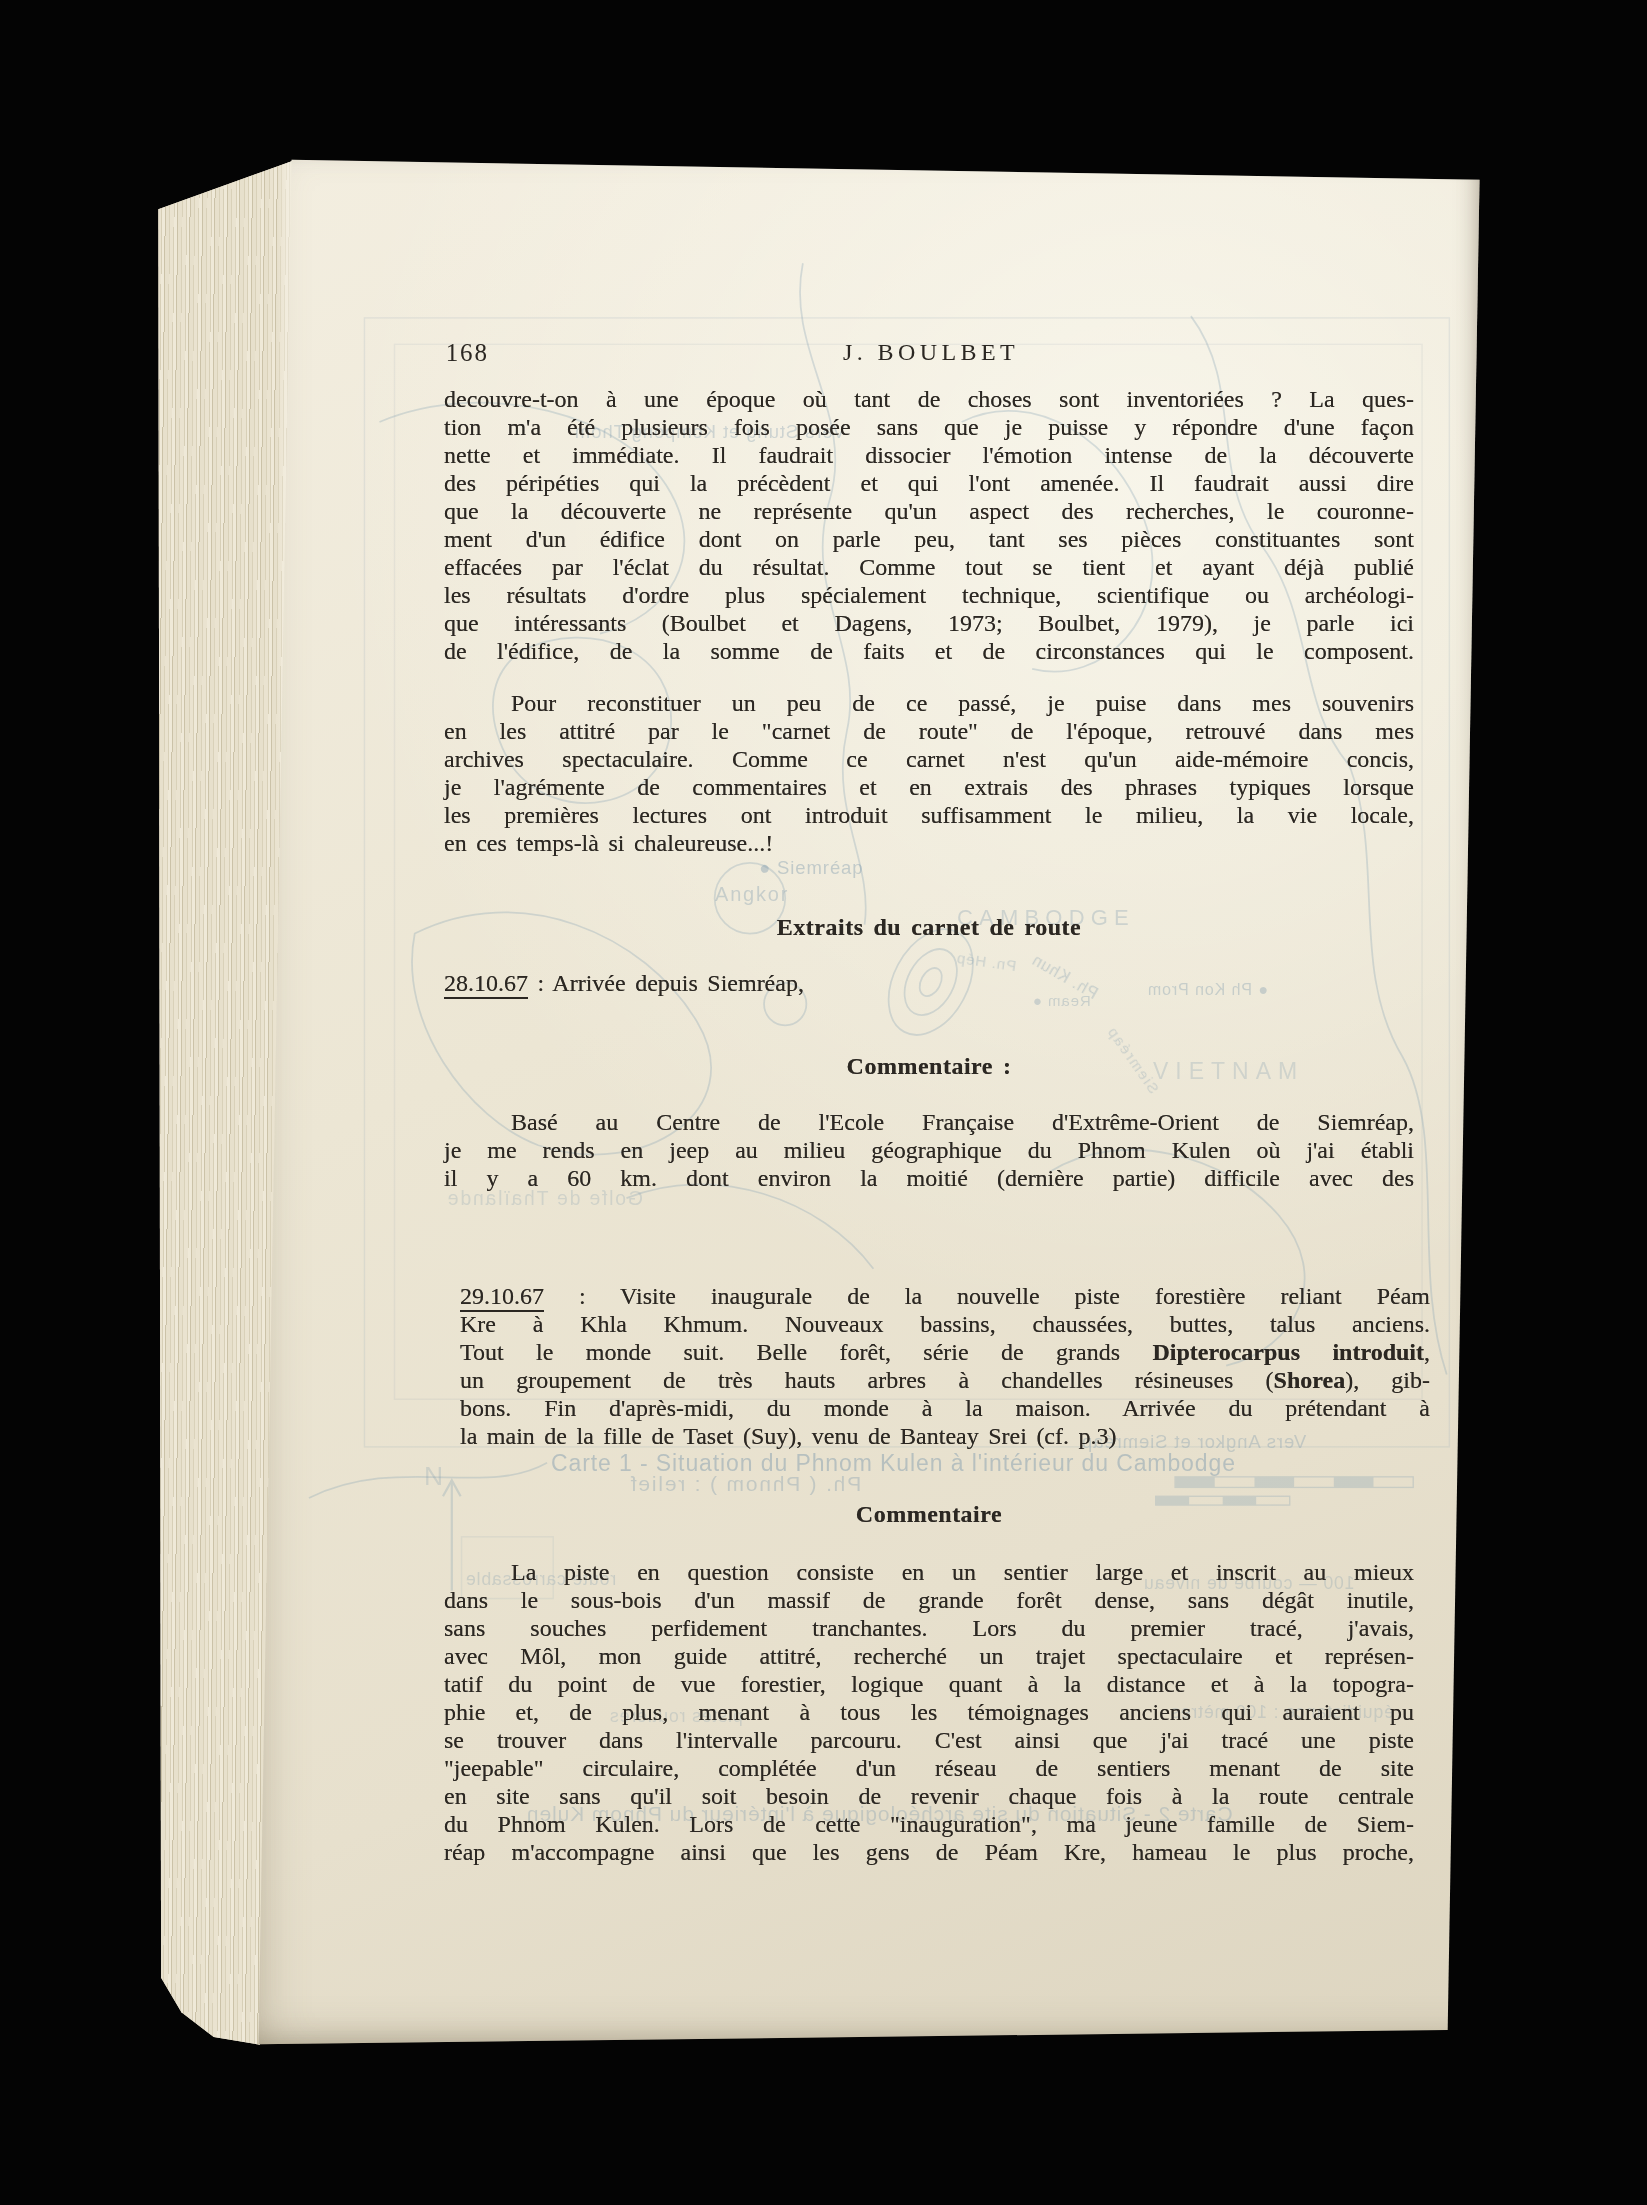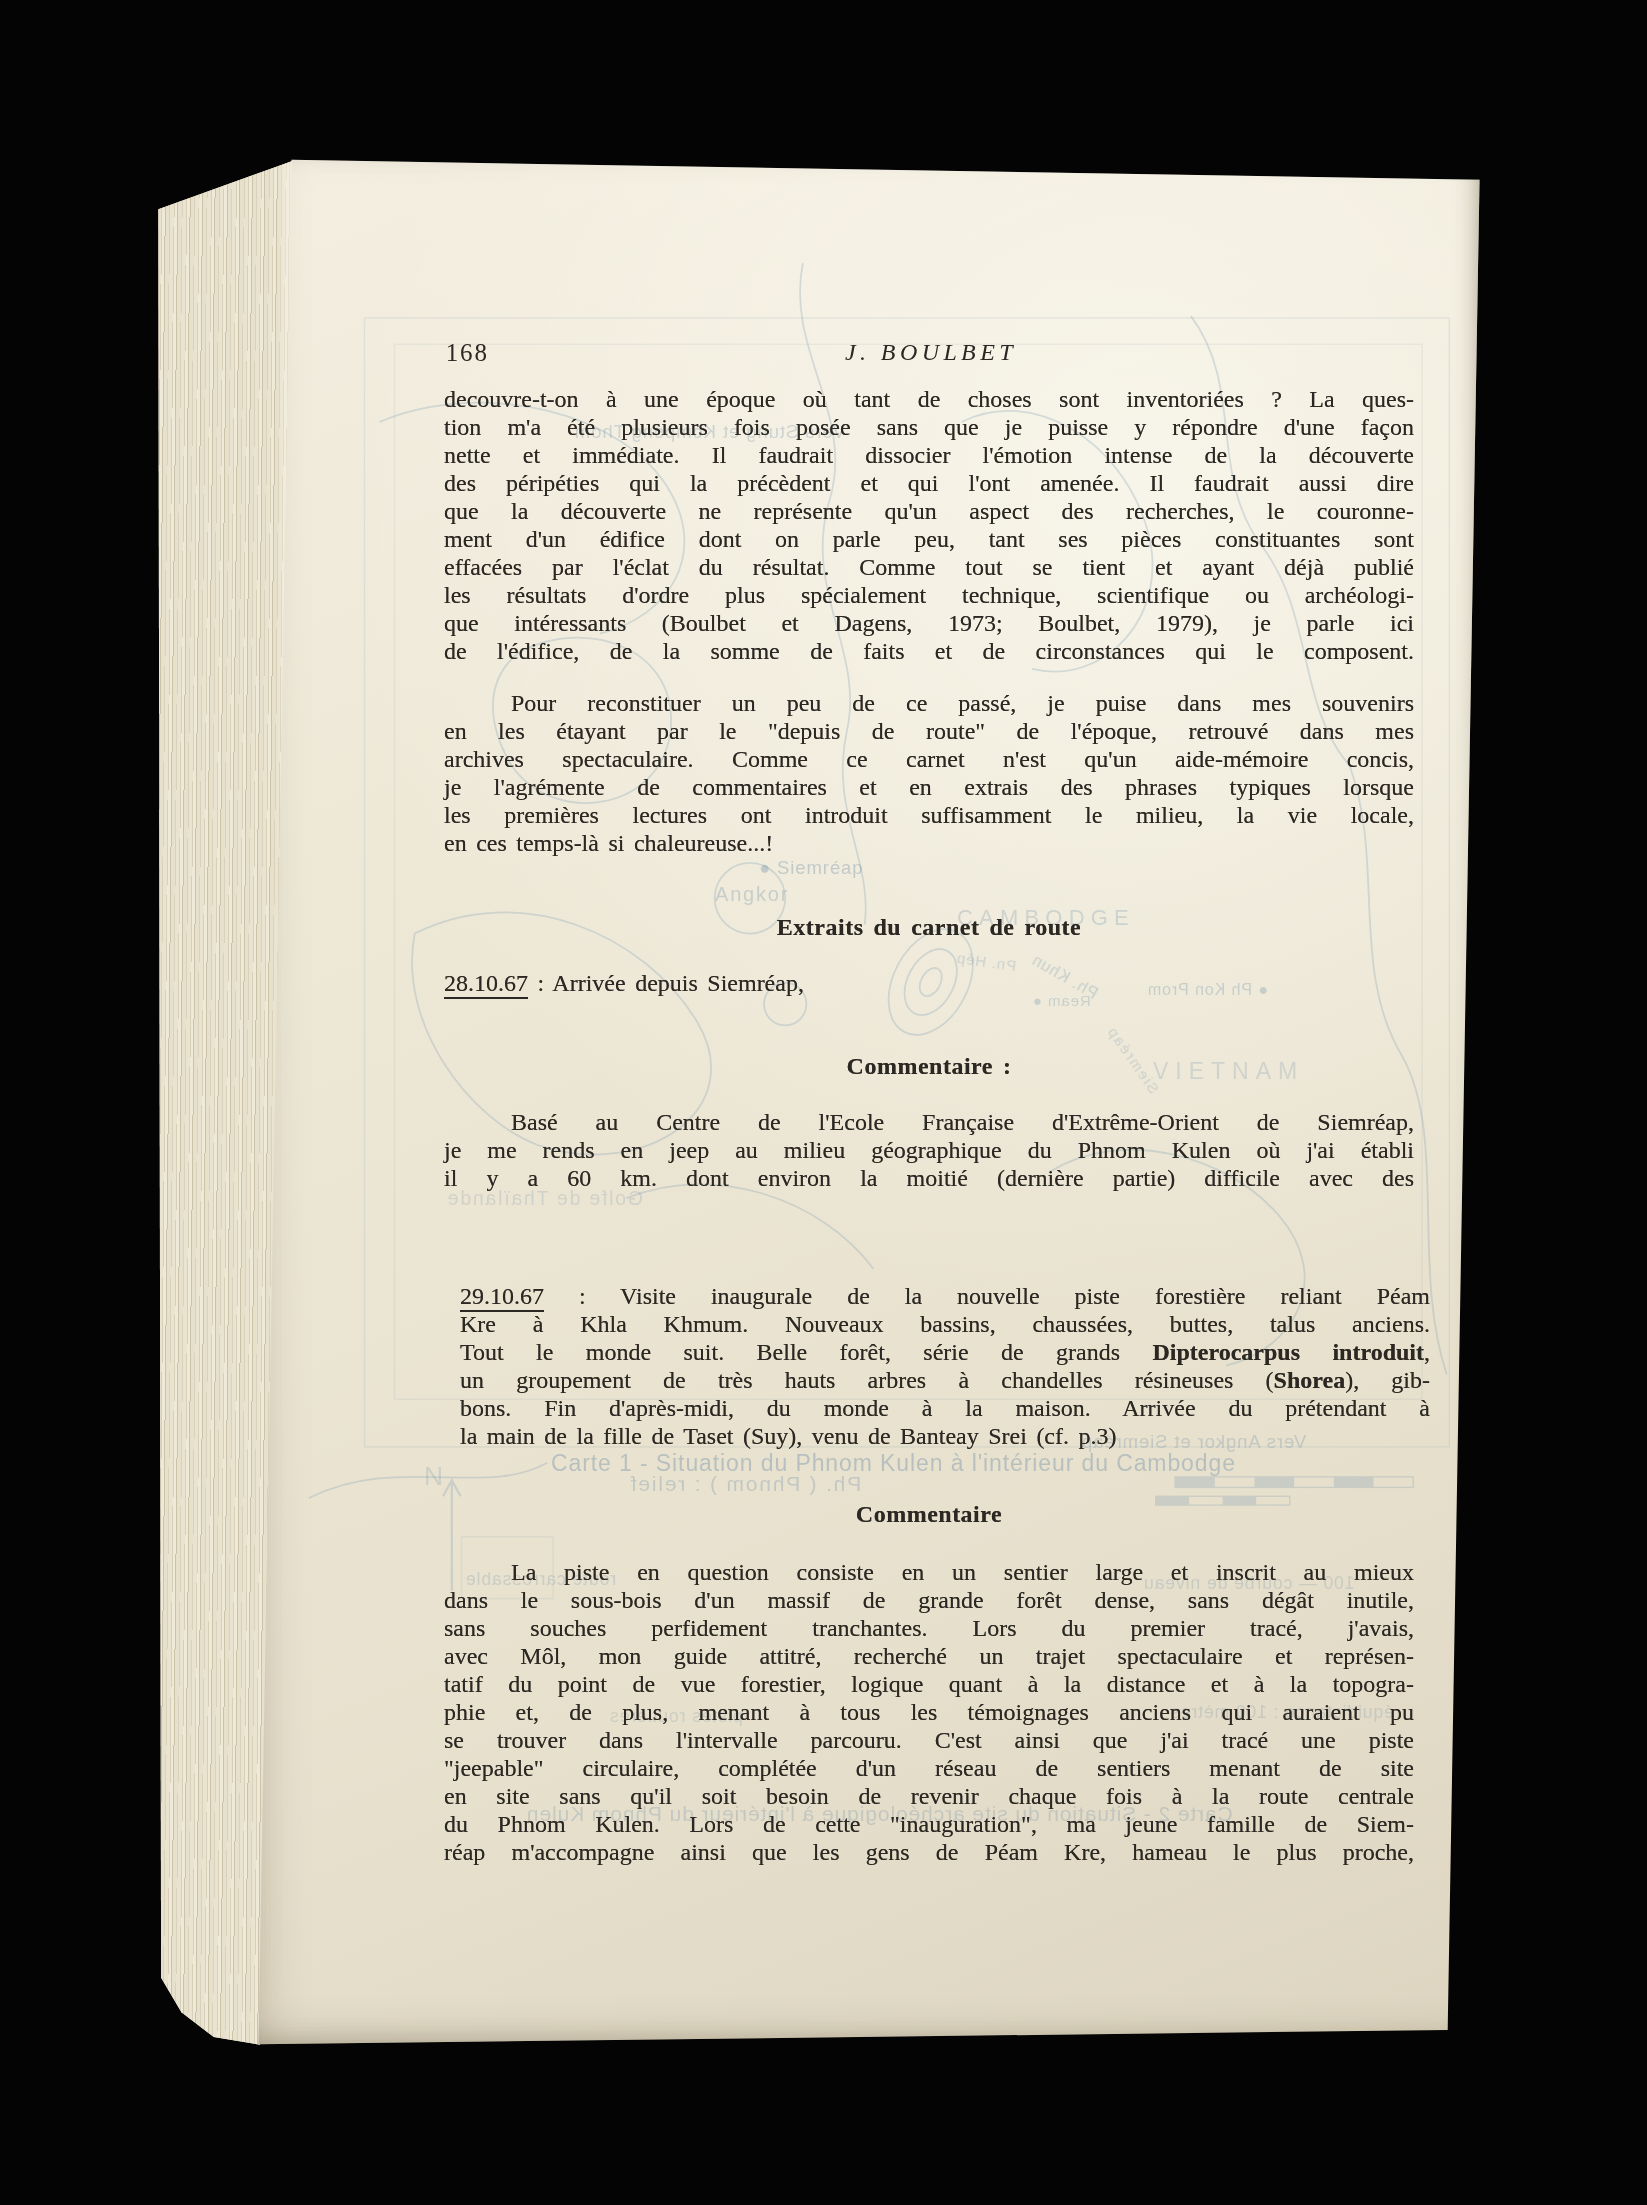--- a/index.html
+++ b/index.html
@@ -42,21 +42,21 @@
   .ghost-layer svg{position:absolute;left:0;top:0;}
   .ghost{position:absolute;font-family:"Liberation Sans",sans-serif;color:var(--bleed);
          white-space:nowrap;filter:blur(0.5px);transform-origin:center;line-height:1;}
   .ghost.mir{transform:scaleX(-1);}
 
   
   .text-layer{position:absolute;inset:0;color:var(--ink);}
   .header-row{position:absolute;left:188px;top:182px;width:970px;height:32px;}
   .page-number{position:absolute;left:1.8px;top:0;font-size:25px;letter-spacing:1.8px;}
   .running-head{position:absolute;left:4px;right:0;top:0;text-align:center;
-                font-size:24px;letter-spacing:4.4px;font-style:italic;}
+                font-size:24px;letter-spacing:4.4px;}
   .block{position:absolute;left:188px;width:970px;word-spacing:3.5px;
          text-shadow:0 0 0.4px rgba(43,39,34,.65);}
   .line{height:28px;line-height:28px;font-size:24px;}
   .line.just{text-align:justify;text-align-last:justify;}
   .line.indent{text-indent:67px;}
   .heading{font-weight:bold;font-size:24px;line-height:28px;letter-spacing:0.5px;text-align:center;}
   .block u{text-decoration:none;border-bottom:2.6px solid currentColor;padding-bottom:0.9px;}
   .block b{font-weight:bold;}
 </style>
 </head>
@@ -143,21 +143,21 @@
             <div class="line just">des péripéties qui la précèdent et qui l'ont amenée. Il faudrait aussi dire</div>
             <div class="line just">que la découverte ne représente qu'un aspect des recherches, le couronne-</div>
             <div class="line just">ment d'un édifice dont on parle peu, tant ses pièces constituantes sont</div>
             <div class="line just">effacées par l'éclat du résultat. Comme tout se tient et ayant déjà publié</div>
             <div class="line just">les résultats d'ordre plus spécialement technique, scientifique ou archéologi-</div>
             <div class="line just">que intéressants (Boulbet et Dagens, 1973; Boulbet, 1979), je parle ici</div>
             <div class="line just">de l'édifice, de la somme de faits et de circonstances qui le composent.</div>
           </div>
           <div class="block" style="top: 532px;">
             <div class="line just indent">Pour reconstituer un peu de ce passé, je puise dans mes souvenirs</div>
-            <div class="line just">en les étayant par le "depuis de route" de l'époque, retrouvé dans mes</div>
+            <div class="line just">en les attitré par le "carnet de route" de l'époque, retrouvé dans mes</div>
             <div class="line just">archives spectaculaire. Comme ce carnet n'est qu'un aide-mémoire concis,</div>
             <div class="line just">je l'agrémente de commentaires et en extrais des phrases typiques lorsque</div>
             <div class="line just">les premières lectures ont introduit suffisamment le milieu, la vie locale,</div>
             <div class="line">en ces temps-là si chaleureuse...!</div>
           </div>
           <div class="block heading" style="top: 756px;">Extraits du carnet de route</div>
           <div class="block" style="top: 812px;">
             <div class="line"><u>28.10.67</u> : Arrivée depuis Siemréap,</div>
           </div>
           <div class="block heading" style="top: 895px;">Commentaire :</div>

